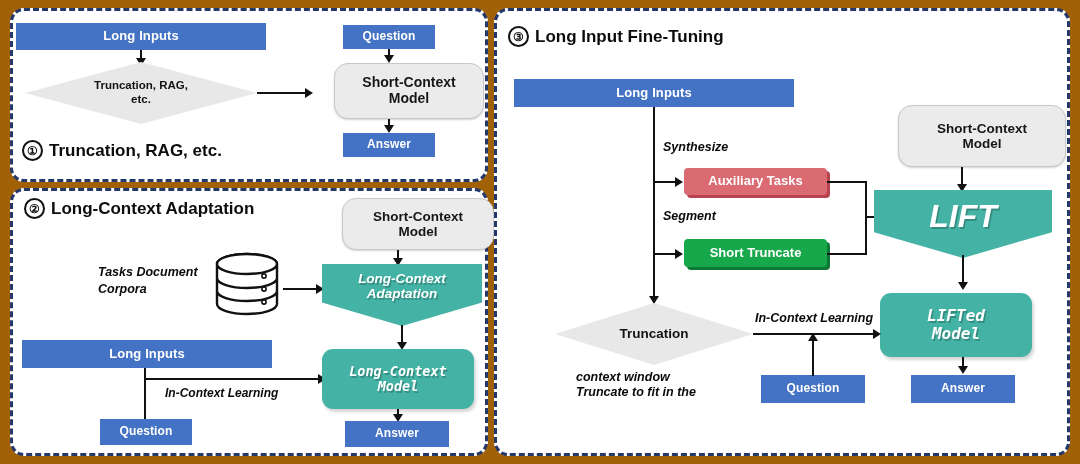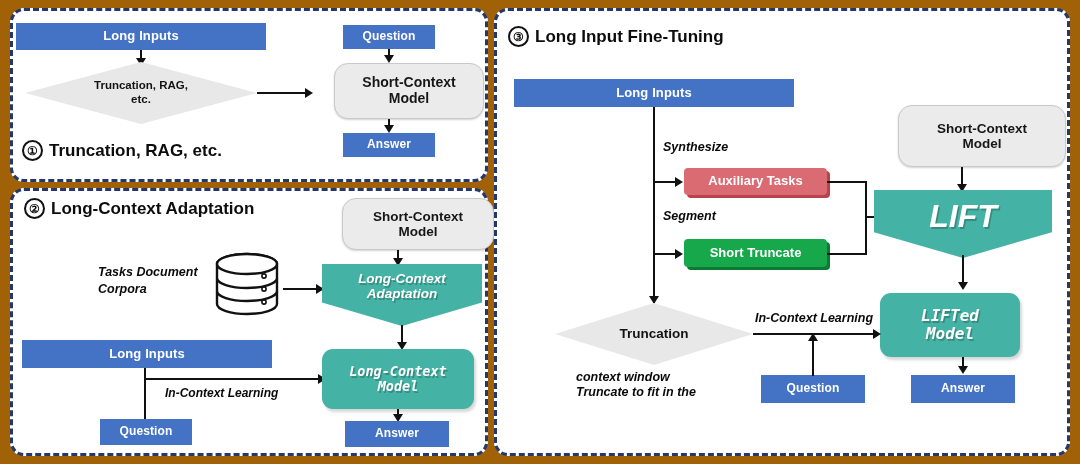--- a/index.html
+++ b/index.html
@@ -273,21 +273,21 @@
   <div class="ln v" style="left:961px;top:167px;height:20px;"></div>
   <div class="arrow down" style="left:957px;top:184px;"></div>
 
   <div class="node teal-penta" style="left:874px;top:190px;width:178px;height:68px;font-size:32px;">
     <span style="display:block;margin-top:2px;">LIFT</span>
   </div>
 
   <div class="ln v" style="left:962px;top:255px;height:30px;"></div>
   <div class="arrow down" style="left:958px;top:282px;"></div>
 
-  <div class="node teal-round" style="left:880px;top:293px;width:140px;height:64px;font-size:16px;">
+  <div class="node teal-round" style="left:880px;top:293px;width:152px;height:64px;font-size:16px;">
     <div>
       <div>LIFTed</div>
       <div>Model</div>
     </div>
   </div>
 
   <div class="ln v" style="left:962px;top:357px;height:12px;"></div>
   <div class="arrow down" style="left:958px;top:366px;"></div>
 
   <div class="node blue" style="left:911px;top:375px;width:104px;height:28px;font-size:12px;">Answer</div>

